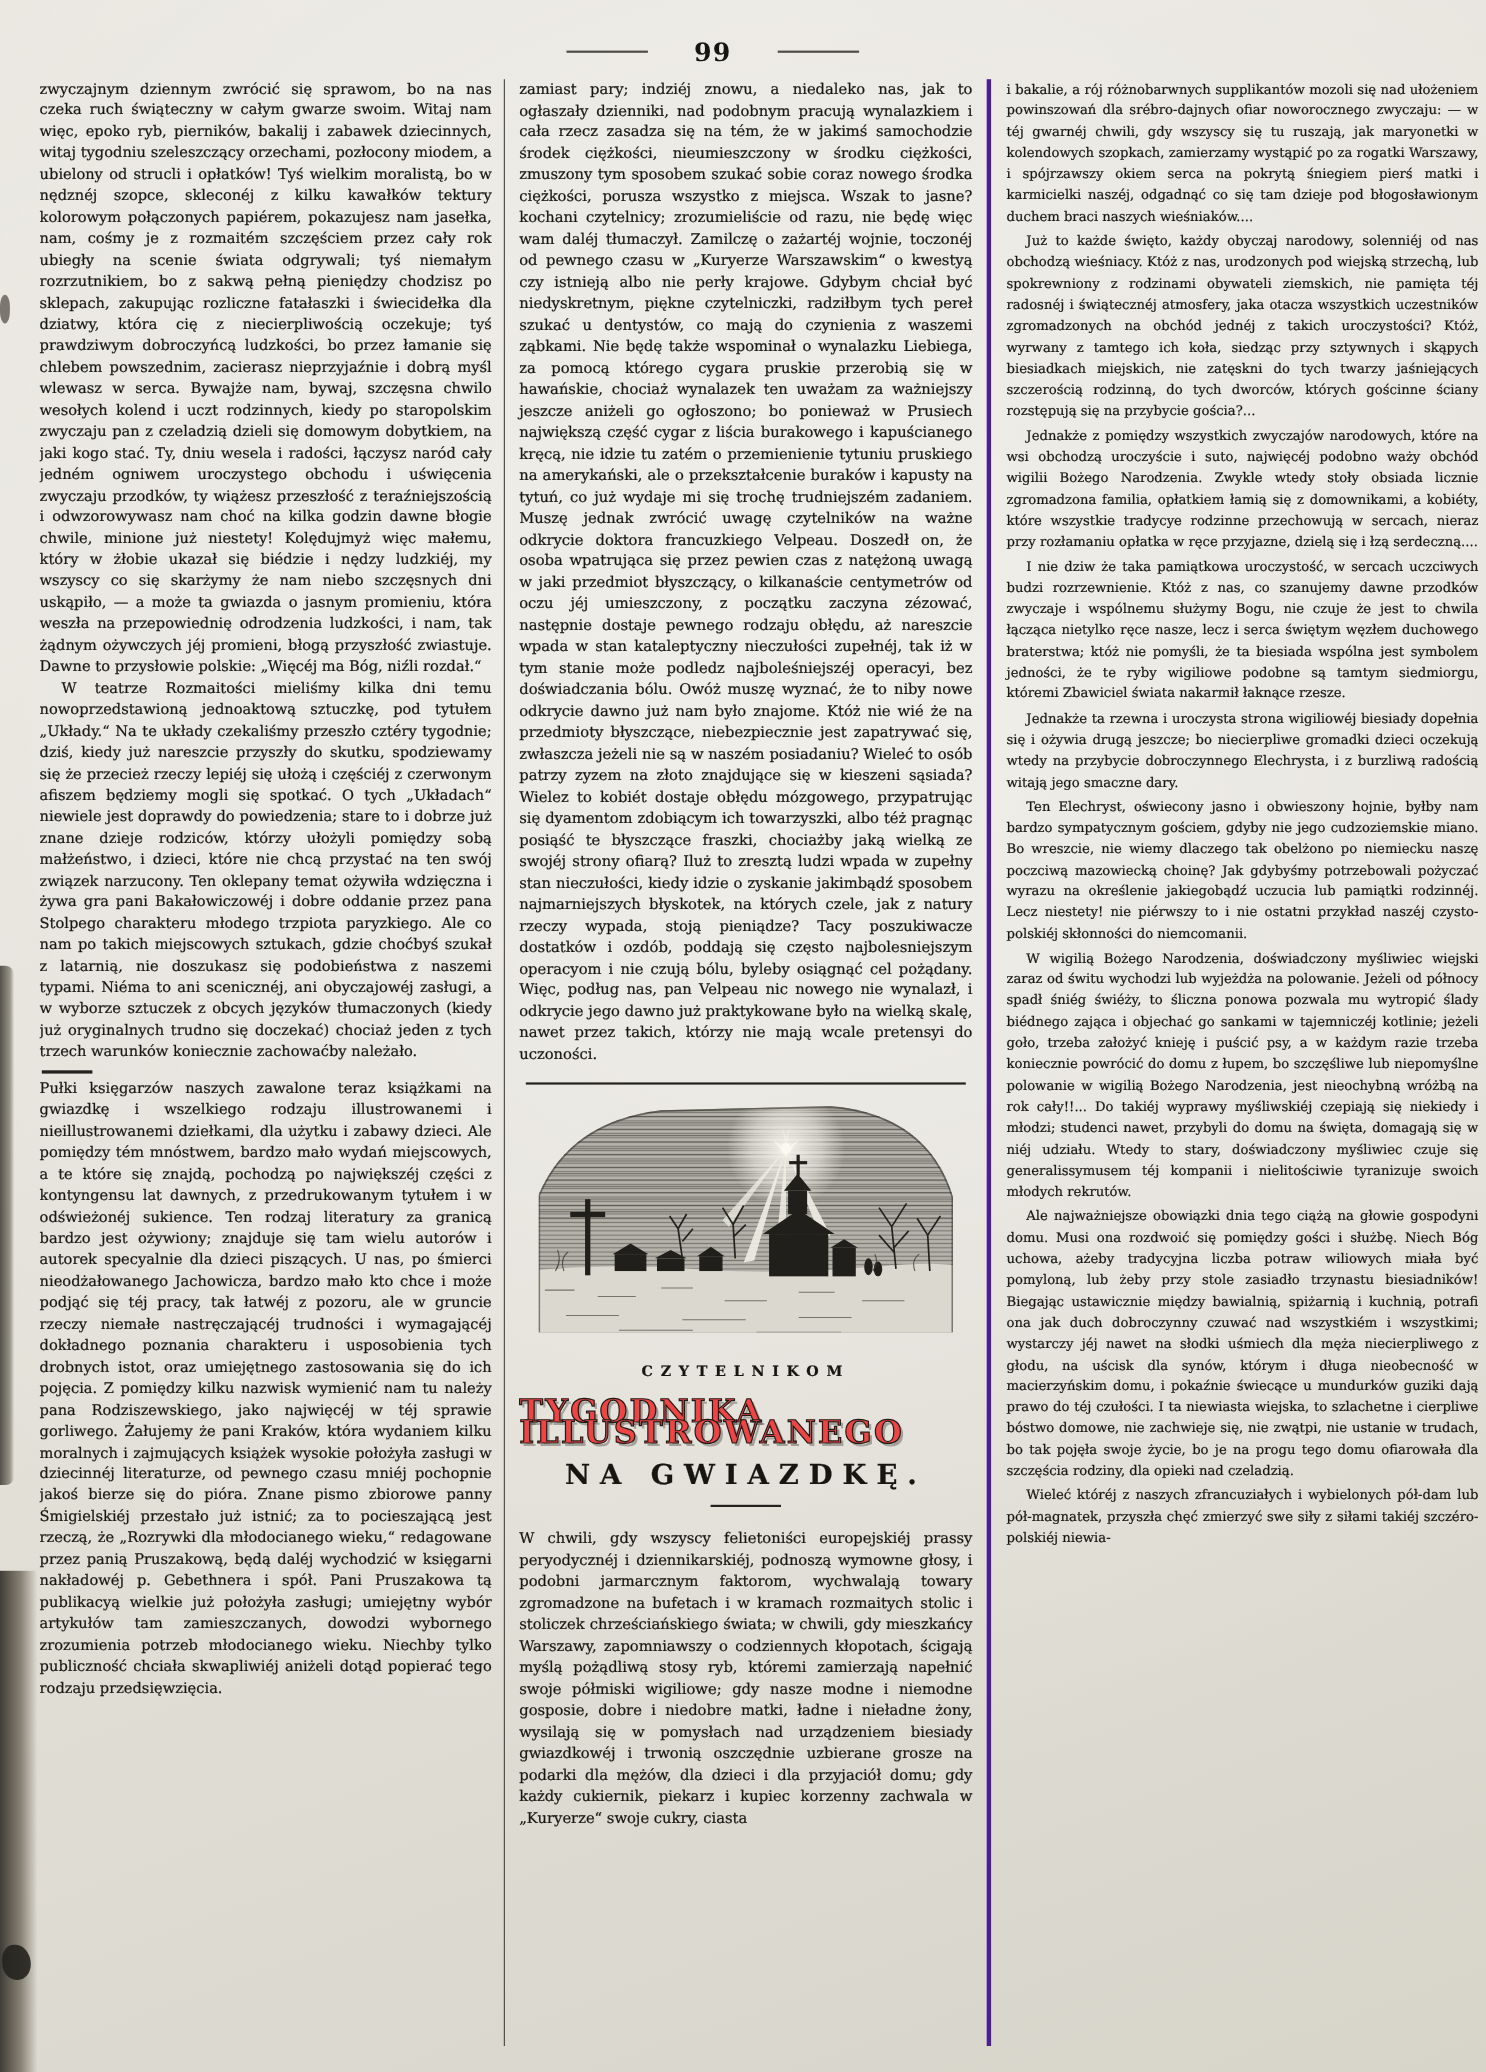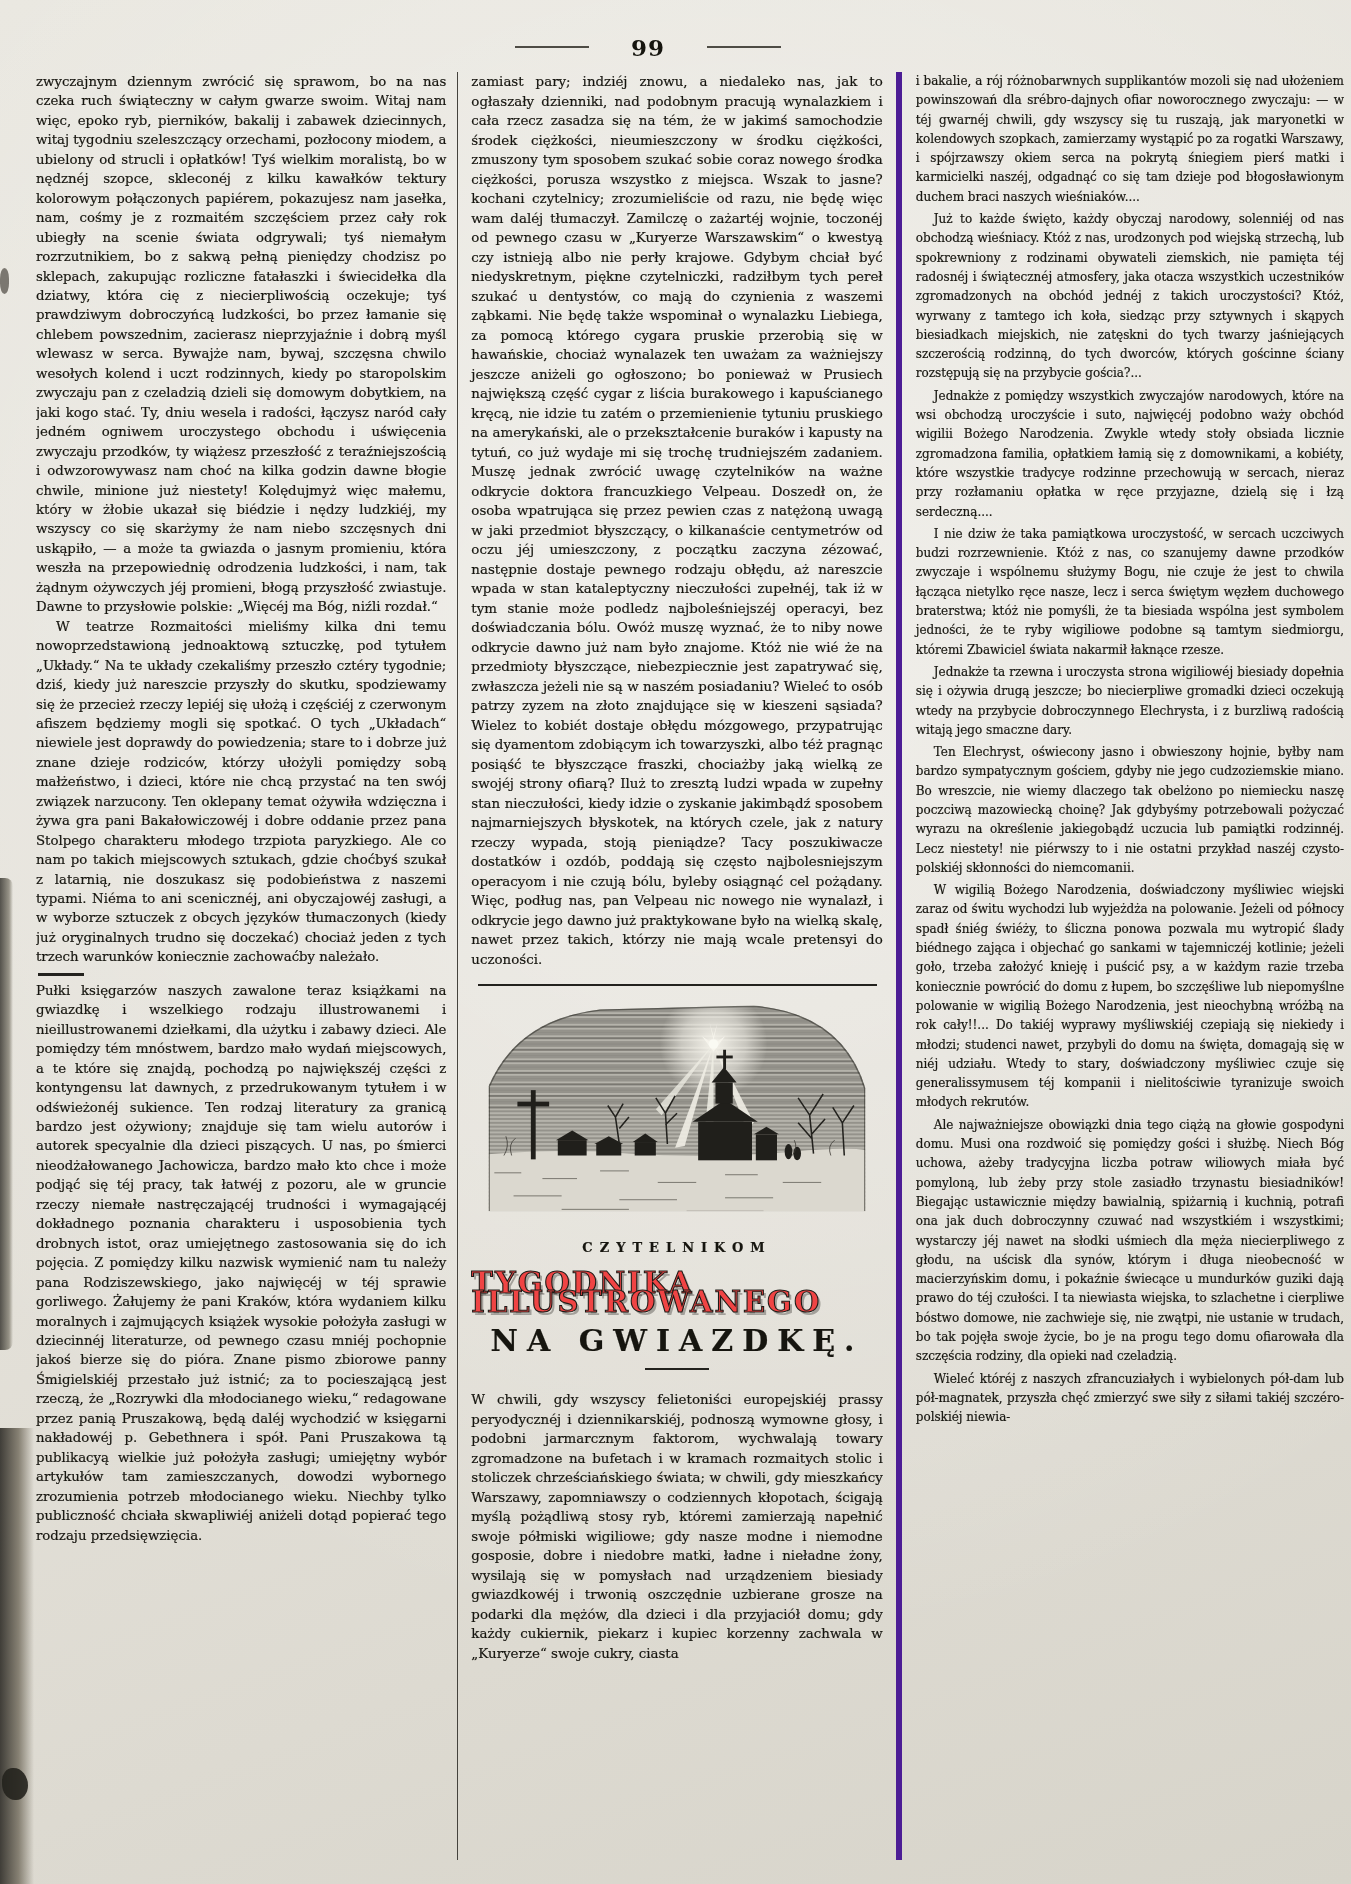--- a/index.html
+++ b/index.html
@@ -13,37 +13,37 @@
   }
   .pagehead{position:absolute;top:30px;left:492px;width:312px;height:34px;
     display:flex;align-items:center;justify-content:center;gap:42px;}
   .pagehead .dash{width:74px;height:2px;background:#4e4c45;}
   .pagehead .num{font-size:23px;font-weight:bold;letter-spacing:1px;}
 
   .cols{position:absolute;top:72px;left:36px;width:1308px;height:1788px;display:flex;}
   .col{height:100%;overflow:hidden;text-align:justify;}
   .col-1{width:412px;padding-right:11px;border-right:1px solid #45433d;
     font-size:13.3px;line-height:19.45px;}
-  .col-2{width:413px;padding:0 13px;border-right:6px solid #4c1d95;
+  .col-2{width:413px;padding:0 13px;border-right:4px solid #4c1d95;
     font-size:13.4px;line-height:19.5px;}
   .col-3{width:430px;padding-left:14px;font-size:12px;line-height:19.3px;}
 
   p{margin:0;text-indent:1.5em;-webkit-text-stroke:.2px #1c1b15;}
   p.cont{text-indent:0;}
   .col-3 p{margin-top:3px;}
   .col-3 p.cont{margin-top:0;}
 
   .mini-rule{width:46px;height:3px;background:#23221e;margin:6px 0 5px 2px;}
   .full-rule{width:97%;height:2px;background:#23221e;margin:15px auto 8px;}
   .head-czytelnikom{text-align:center;text-indent:0;font-size:13px;letter-spacing:7px;
     margin-top:20px;font-weight:bold;}
   .head-tygodnika{text-indent:0;font-size:29px;letter-spacing:2px;
     margin-top:16px;font-weight:bold;color:#ef4444;
     -webkit-text-stroke:1.1px #1c1b17;text-shadow:2.5px 2.5px 0 rgba(40,38,33,.35);}
-  .head-gwiazdke{text-align:center;text-indent:0;font-size:30px;letter-spacing:9px;
+  .head-gwiazdke{text-align:center;text-indent:0;font-size:25px;letter-spacing:9px;
     margin-top:18px;font-weight:bold;}
   .head-rule{width:64px;height:2px;background:#23221e;margin:18px auto 20px;}
 
   .illustration{display:block;margin:4px auto 0;}
 
   .edge-a{position:absolute;left:0;top:268px;width:9px;height:26px;background:#55514a;
     border-radius:50%/40%;opacity:.75;}
   .edge-b{position:absolute;left:0;top:878px;width:13px;height:472px;border-radius:0 8px 8px 0;
     background:linear-gradient(90deg,#3a3832,#8a8679 70%,rgba(0,0,0,0));opacity:.85;}
   .edge-c{position:absolute;left:0;top:1428px;width:34px;height:456px;

